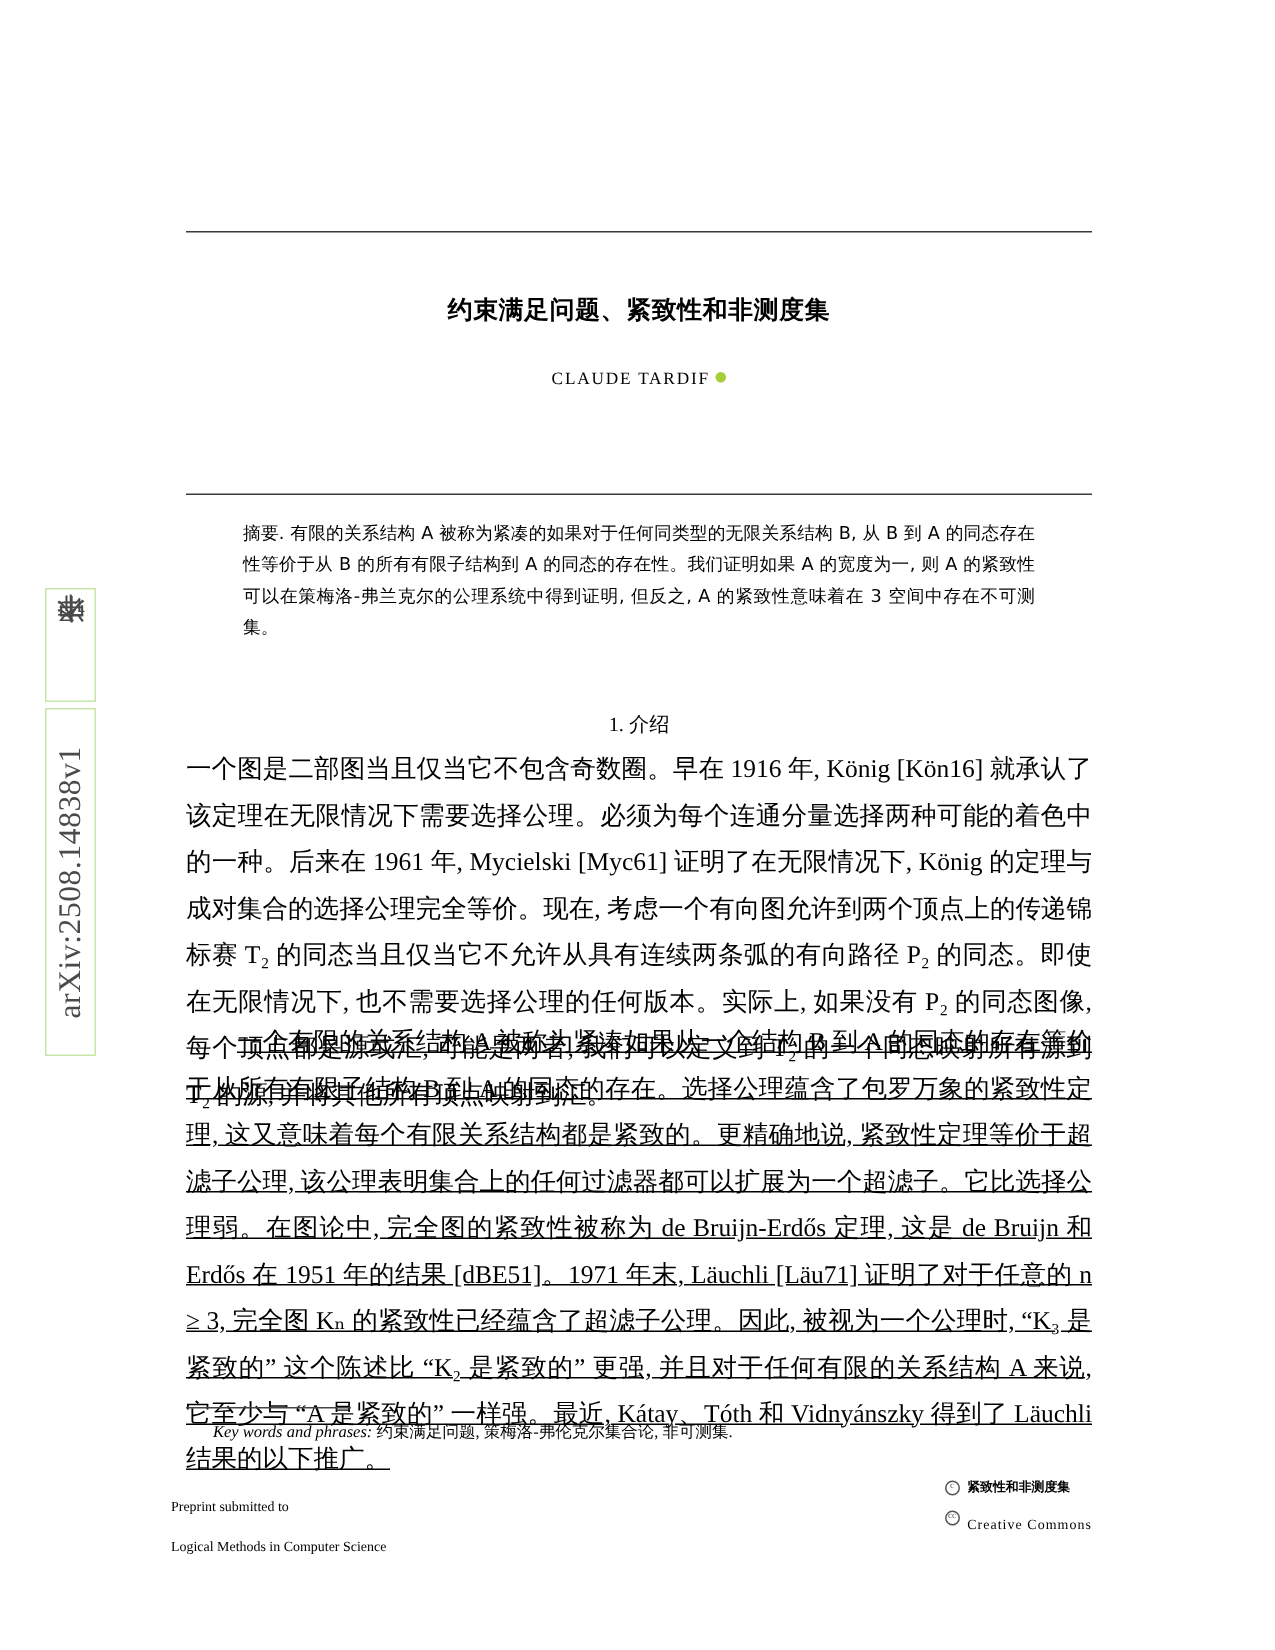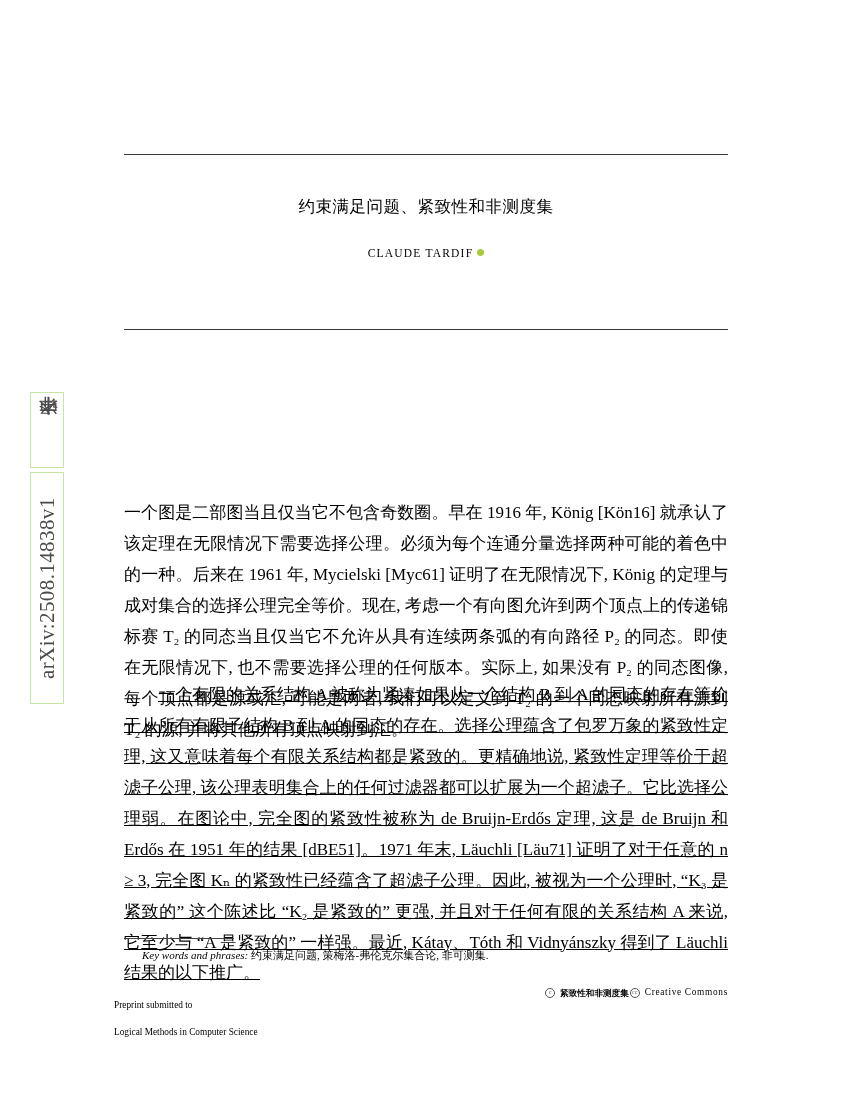--- a/index.html
+++ b/index.html
@@ -68,21 +68,21 @@
   }
   #rule-top { position: absolute; top: 154px; }
   #rule-abstract-divider { position: absolute; top: 329px; }
 
   #title {
     position: absolute;
     top: 196px;
     width: 100%;
     text-align: center;
     font-family: "DejaVu Sans", sans-serif;
-    font-weight: normal;
+    font-weight: bold;
     font-size: 16.5px;
     letter-spacing: 0.5px;
   }
 
   #author-line {
     position: absolute;
     top: 247px;
     width: 100%;
     text-align: center;
     font-size: 11.5px;
@@ -180,40 +180,40 @@
     display: flex;
     justify-content: space-between;
     align-items: flex-start;
     font-size: 9.3px;
     line-height: 1.45;
   }
   #footer-left { white-space: pre-line; }
   #footer-right {
     text-align: left;
     display: flex;
-    flex-direction: row;
+    flex-direction: column;
     gap: 1px;
   }
   .lic-row { display: flex; align-items: center; gap: 5px; }
   .lic-glyph {
     display: inline-block;
     width: 8px; height: 8px;
     border: 0.8px solid #555;
     border-radius: 50%;
     font-size: 6px;
     line-height: 7px;
     text-align: center;
     color: #555;
   }
   #license-cn {
     font-family: "DejaVu Sans", sans-serif;
     font-weight: bold;
     font-size: 8.6px;
   }
-  #license-en { letter-spacing: 0.7px; }
+  #license-en { letter-spacing: 0.7px; margin-top: 12px; }
 </style>
 </head>
 <body>
 
 <div id="arxiv-sidebar">
   <div class="vert-box" id="arxiv-id-box">arXiv:2508.14838v1</div>
   <div class="vert-box" id="arxiv-translation-box">中译本</div>
 </div>
 
 <div id="page">
@@ -222,21 +222,23 @@
 
   <div id="title">约束满足问题、紧致性和非测度集</div>
 
   <div id="author-line">
     <span>CLAUDE TARDIF</span><span id="orcid-icon"></span>
   </div>
 
 
   <hr class="rule" id="rule-abstract-divider">
 
-
+  <div id="abstract">摘要. 有限的关系结构 A 被称为紧凑的如果对于任何同类型的无限关系结构 B, 从 B 到 A 的同态存在性等价于从 B 的所有有限子结构到 A 的同态的存在性。我们证明如果 A 的宽度为一, 则 A 的紧致性可以在策梅洛-弗兰克尔的公理系统中得到证明, 但反之, A 的紧致性意味着在 3 空间中存在不可测集。</div>
+
+  <div id="section-heading">1. 介绍</div>
 
   <div class="body-par" id="par-1">一个图是二部图当且仅当它不包含奇数圈。早在 1916 年, König [Kön16] 就承认了该定理在无限情况下需要选择公理。必须为每个连通分量选择两种可能的着色中的一种。后来在 1961 年, Mycielski [Myc61] 证明了在无限情况下, König 的定理与成对集合的选择公理完全等价。现在, 考虑一个有向图允许到两个顶点上的传递锦标赛 T₂ 的同态当且仅当它不允许从具有连续两条弧的有向路径 P₂ 的同态。即使在无限情况下, 也不需要选择公理的任何版本。实际上, 如果没有 P₂ 的同态图像, 每个顶点都是源或汇, 可能是两者, 我们可以定义到 T₂ 的一个同态映射所有源到 T₂ 的源, 并将其他所有顶点映射到汇。</div>
 
   <div class="body-par" id="par-2">一个有限的关系结构 A 被称为紧凑如果从一个结构 B 到 A 的同态的存在等价于从所有有限子结构 B 到 A 的同态的存在。选择公理蕴含了包罗万象的紧致性定理, 这又意味着每个有限关系结构都是紧致的。更精确地说, 紧致性定理等价于超滤子公理, 该公理表明集合上的任何过滤器都可以扩展为一个超滤子。它比选择公理弱。在图论中, 完全图的紧致性被称为 de Bruijn-Erdős 定理, 这是 de Bruijn 和 Erdős 在 1951 年的结果 [dBE51]。1971 年末, Läuchli [Läu71] 证明了对于任意的 n ≥ 3, 完全图 Kₙ 的紧致性已经蕴含了超滤子公理。因此, 被视为一个公理时, “K₃ 是紧致的” 这个陈述比 “K₂ 是紧致的” 更强, 并且对于任何有限的关系结构 A 来说, 它至少与 “A 是紧致的” 一样强。最近, Kátay、Tóth 和 Vidnyánszky 得到了 Läuchli 结果的以下推广。</div>
 
 
   <hr id="footnote-rule">
 
   <div id="keywords">
     <span class="kw-label">Key words and phrases:</span>

